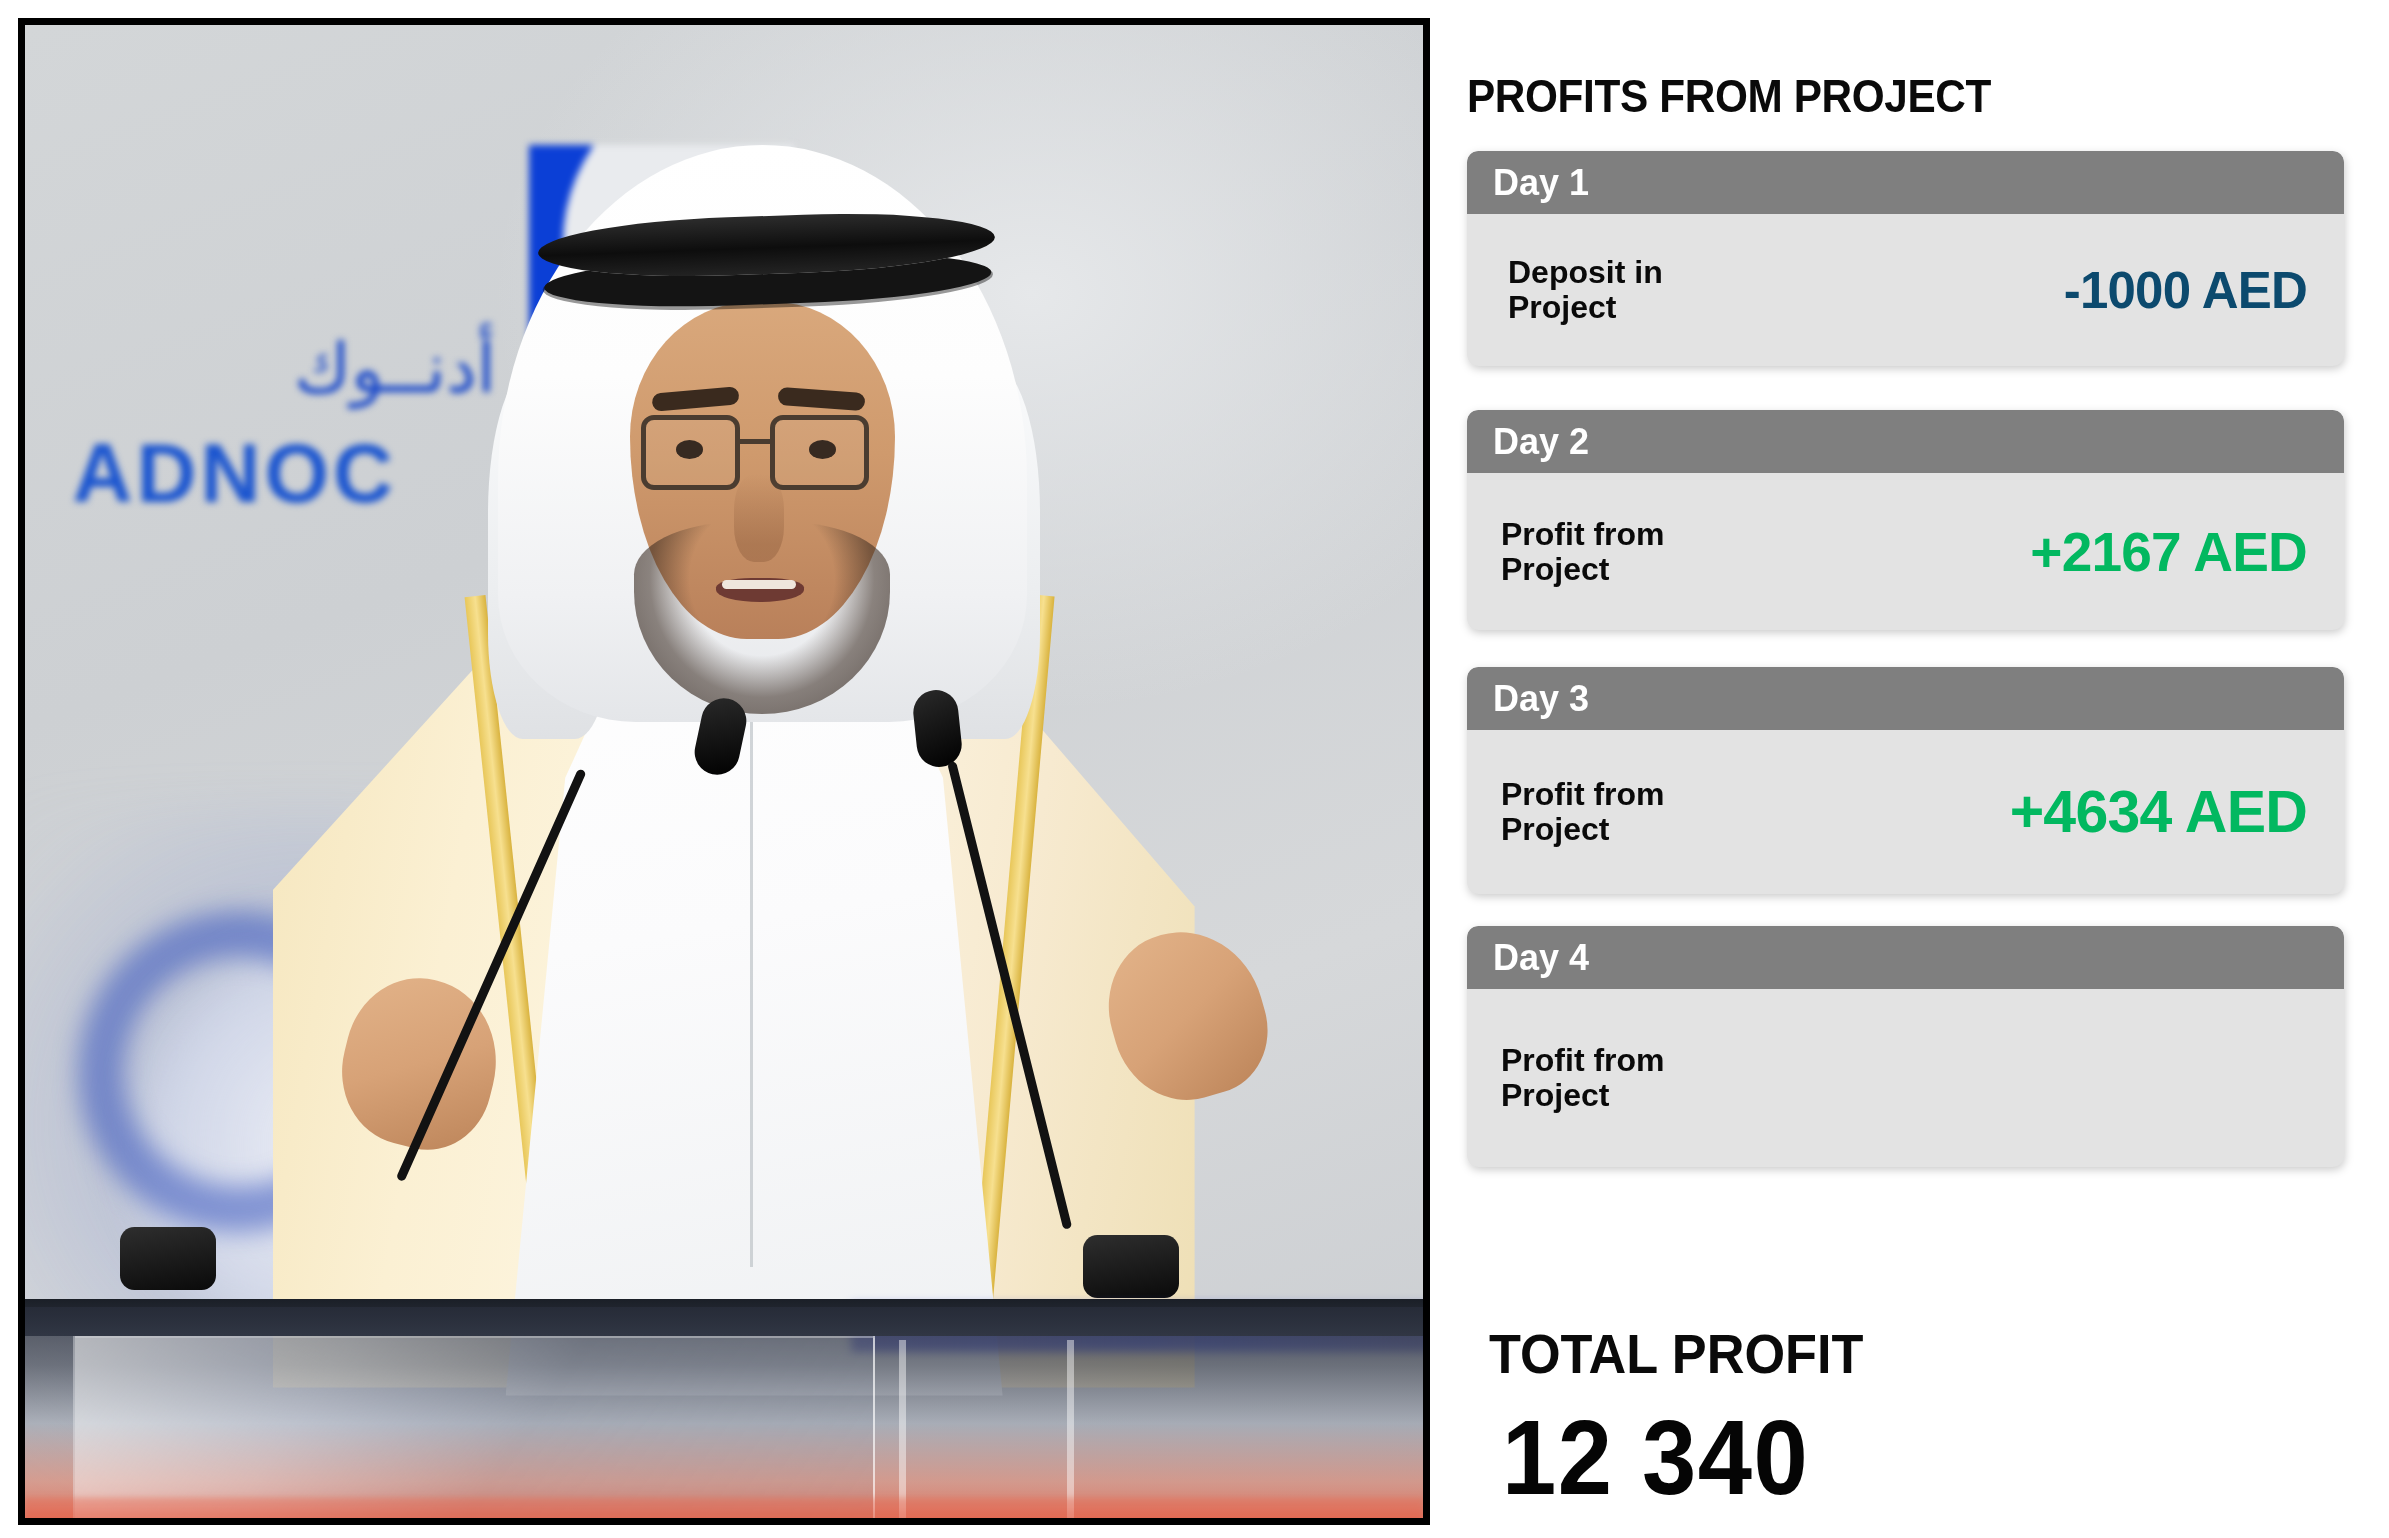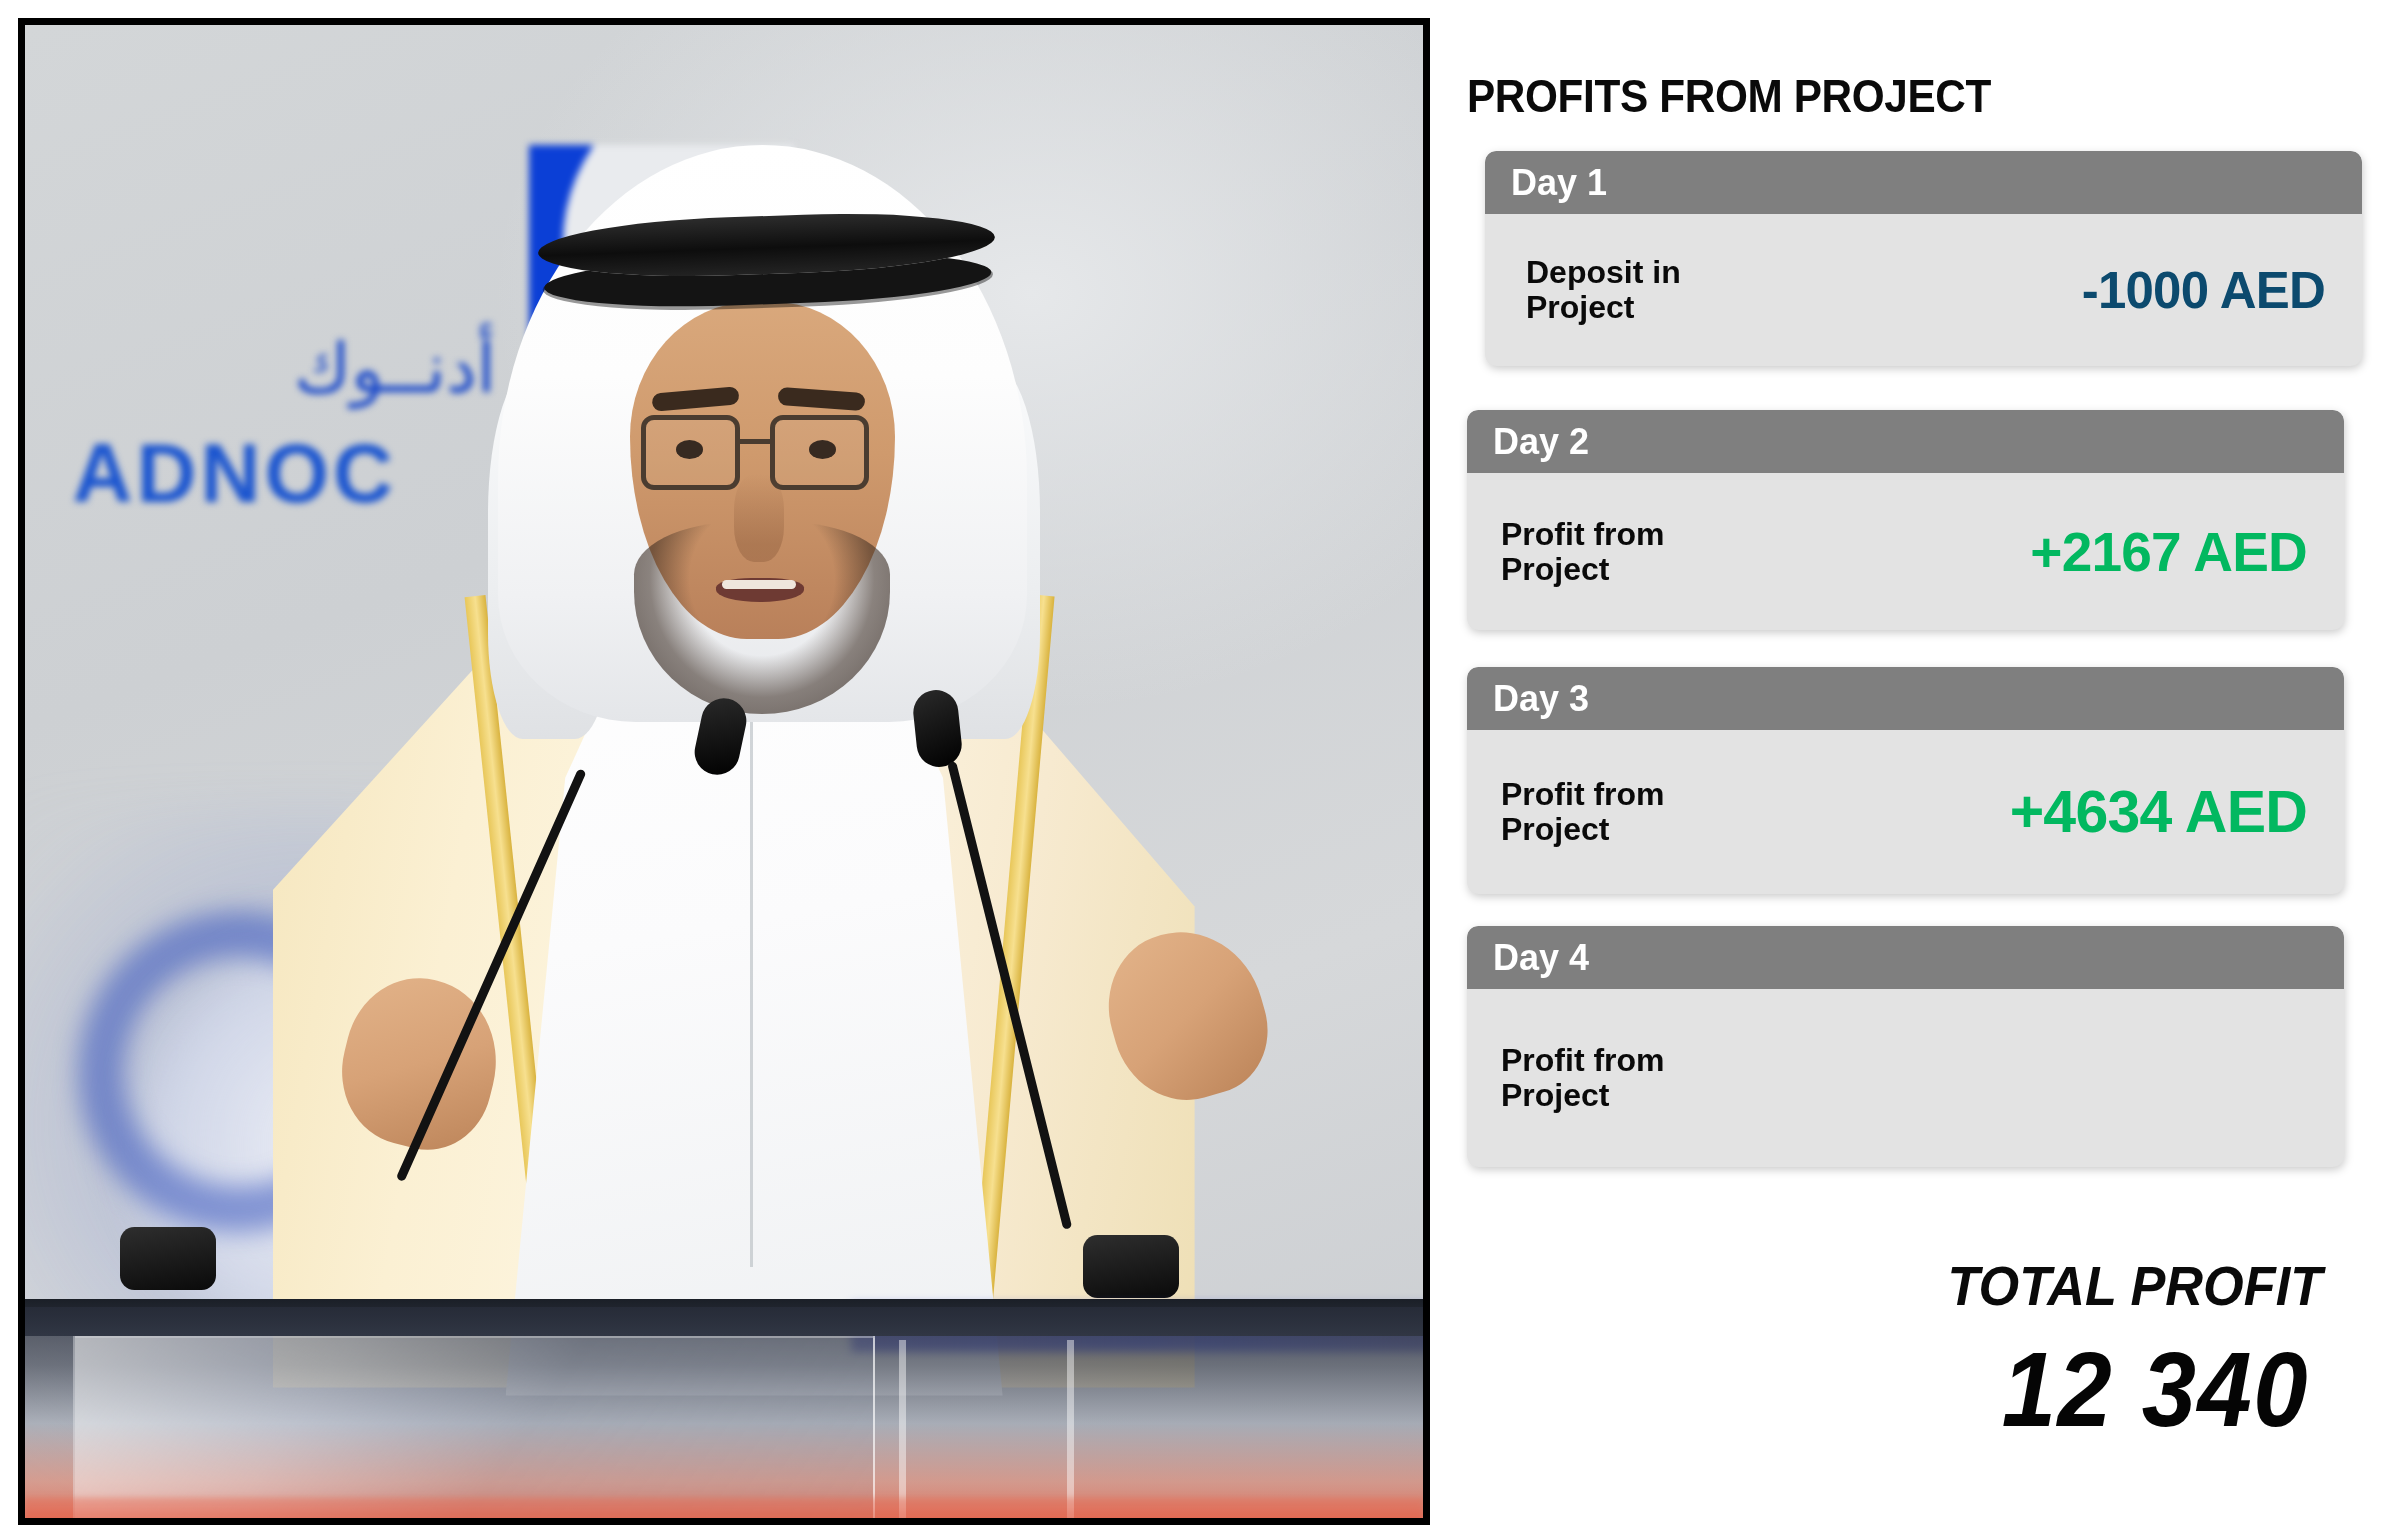--- a/index.html
+++ b/index.html
@@ -423,43 +423,42 @@
   }
   .card-value {
     font-weight: 700;
     letter-spacing: -0.8px;
     white-space: nowrap;
   }
   .val-neg { color: #0c4a6e; }
   .val-pos { color: #02b860; }
 
   
-  #card-0 { top: 151px; margin-left: 18px; }
+  #card-0 { top: 151px; }
   #card-0 .card-body { height: 152px; padding-left: 41px; }
   #card-0 .card-value { font-size: 51px; }
 
   #card-1 { top: 410px; }
   #card-1 .card-body { height: 157px; }
   #card-1 .card-value { font-size: 55px; }
 
   #card-2 { top: 667px; }
   #card-2 .card-body { height: 164px; }
   #card-2 .card-value { font-size: 59px; }
 
   #card-3 { top: 926px; }
   #card-3 .card-body { height: 178px; }
   #card-3 .card-value { font-size: 64px; }
 
   #total-block {
     position: absolute;
     left: 0;
-    top: 1254px;
+    top: 1322px;
     width: 877px;
-    text-align: right;
-    font-style: italic;
+    text-align: left;
   }
   #total-label {
     font-size: 55px;
     font-weight: 700;
     color: #0a0a0a;
     letter-spacing: 0px;
     transform: scaleX(0.95);
   }
   #total-value {
     margin-top: 11.2px;

